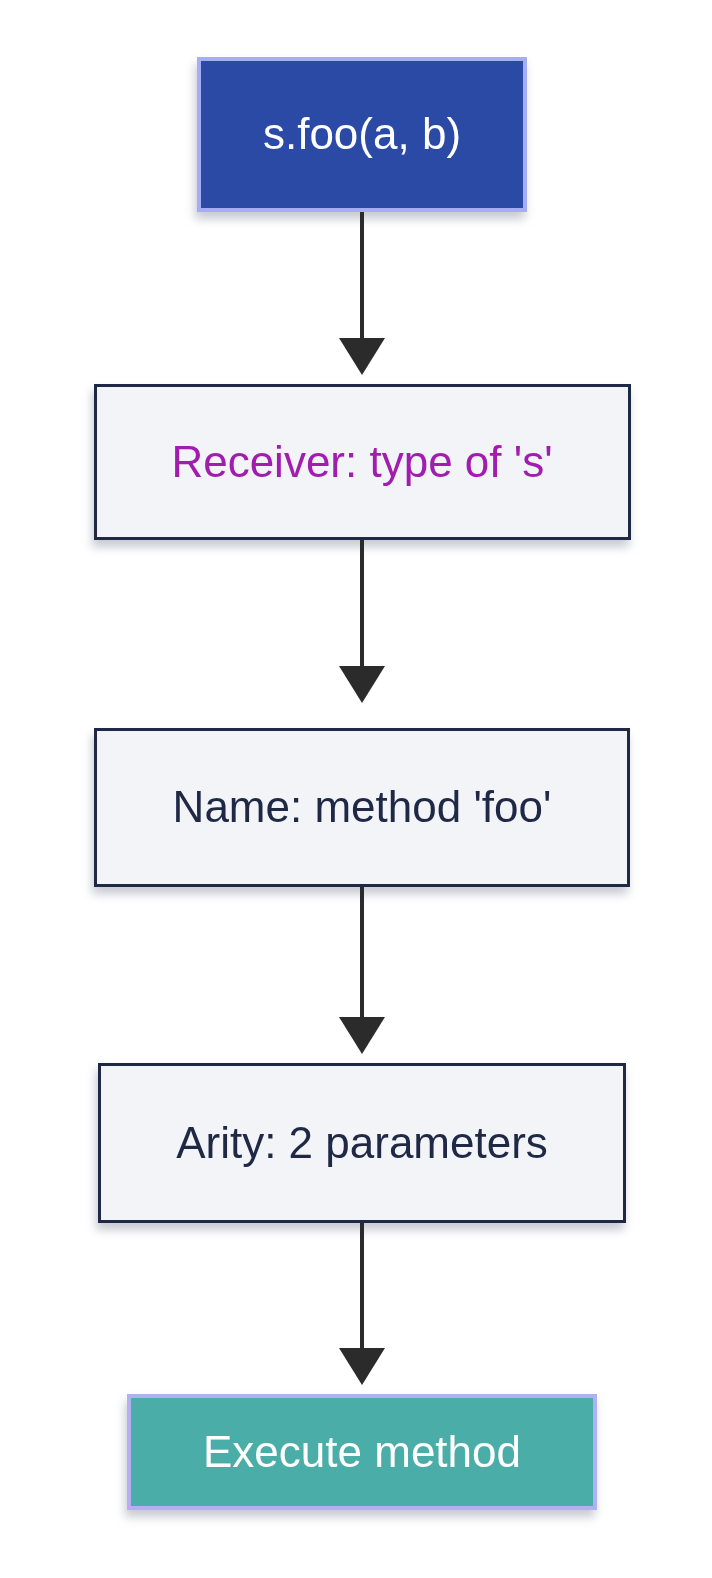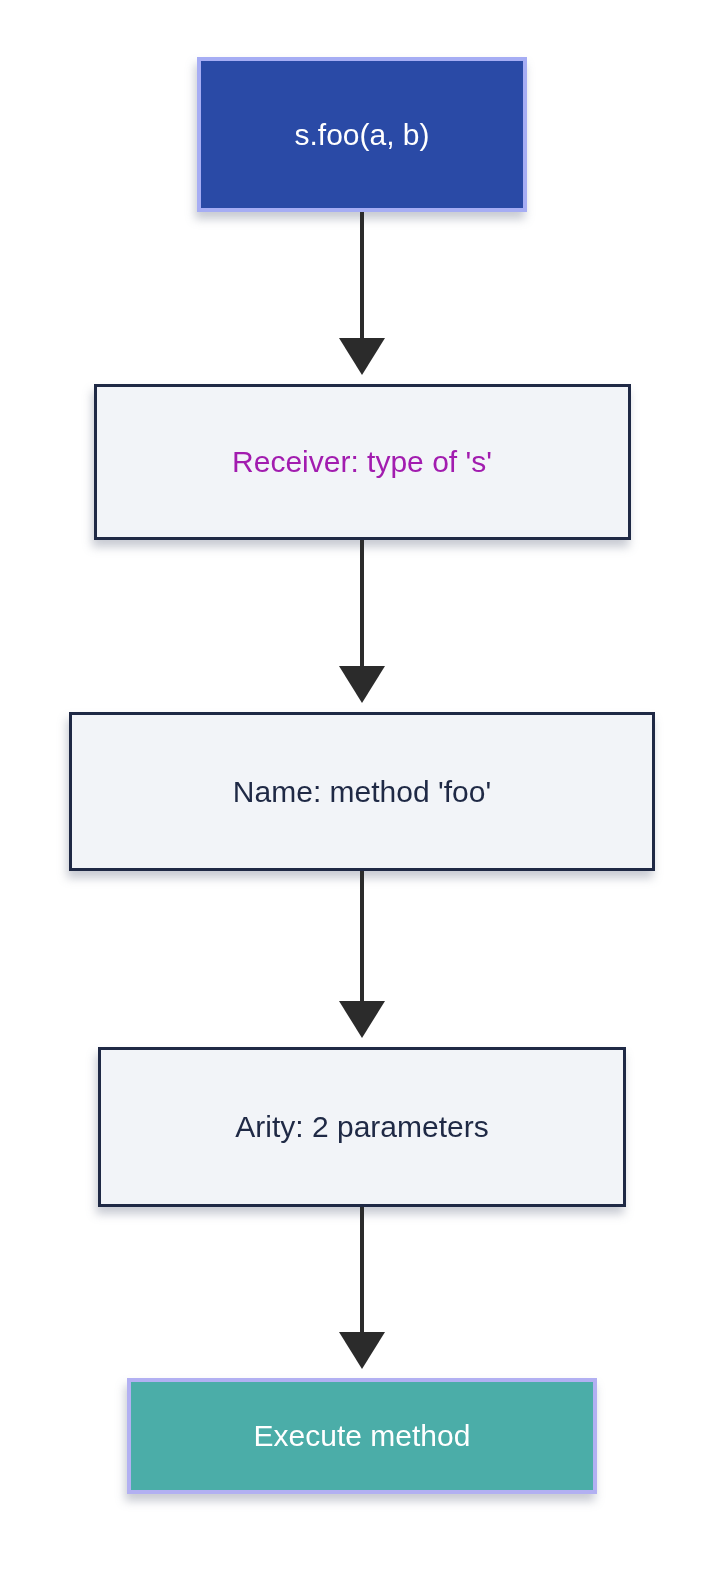--- a/index.html
+++ b/index.html
@@ -23,29 +23,29 @@
     align-items: center;
     padding-top: 57px;
     transform: translateX(6px);
   }
   .node {
     box-sizing: border-box;
     display: flex;
     align-items: center;
     justify-content: center;
     border-style: solid;
-    font-size: 30px;
+    font-size: 44px;
     line-height: 1.2;
     text-align: center;
     box-shadow: -2px 7px 9px rgba(110, 117, 140, 0.38);
     flex: 0 0 auto;
   }
   .n0 { width: 330px; height: 155px; border-width: 4px; }
   .n1 { width: 537px; height: 156px; border-width: 3px; }
-  .n2 { width: 586px; height: 159px; border-width: 3px; }
+  .n2 { width: 536px; height: 159px; border-width: 3px; margin-top: 16px; }
   .n3 { width: 528px; height: 160px; border-width: 3px; }
   .n4 { width: 470px; height: 116px; border-width: 4px; }
 
   .arrow {
     display: flex;
     flex-direction: column;
     align-items: center;
     box-sizing: border-box;
     padding-bottom: 9px;
     flex: 0 0 auto;

